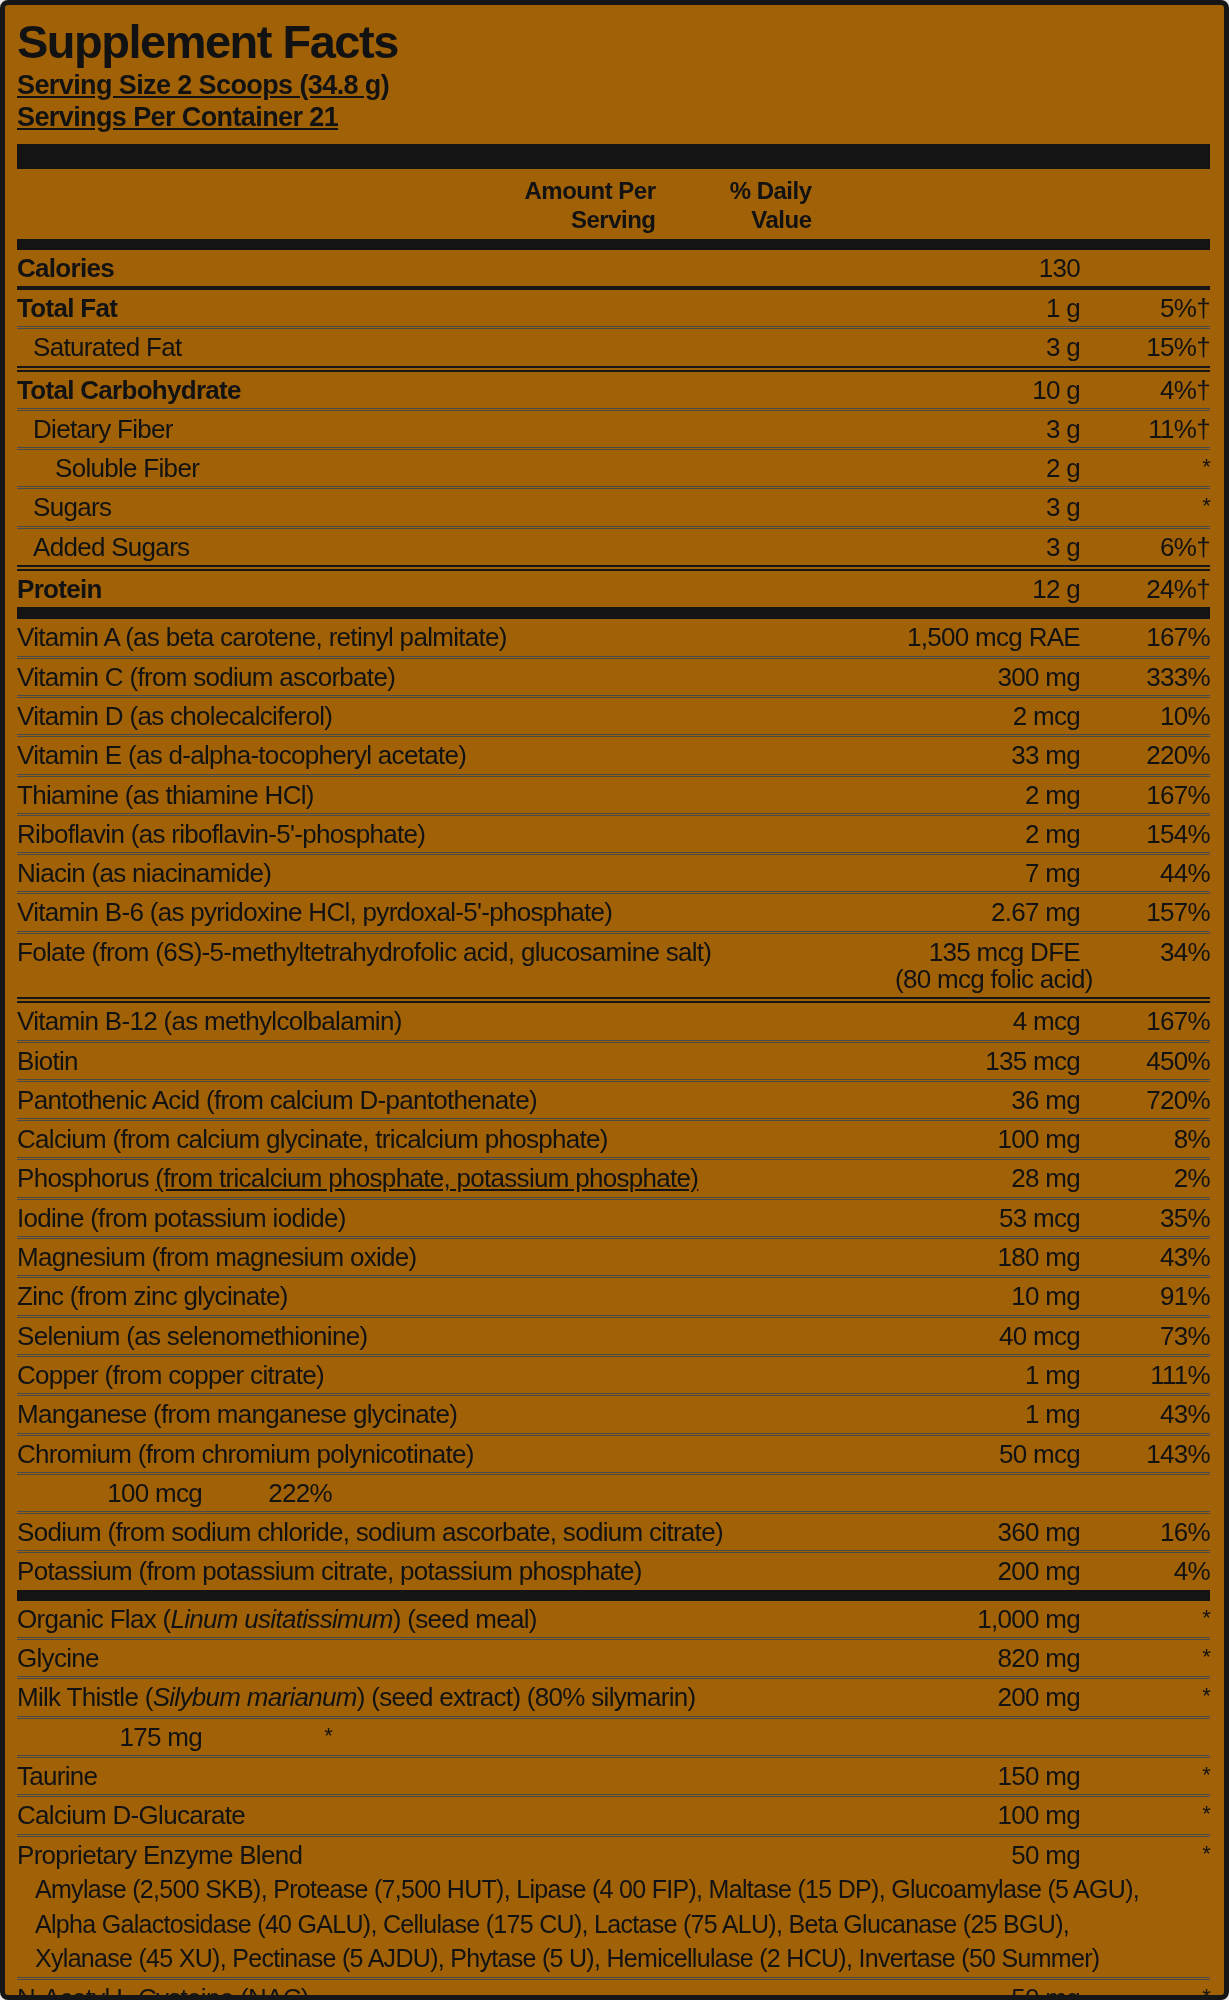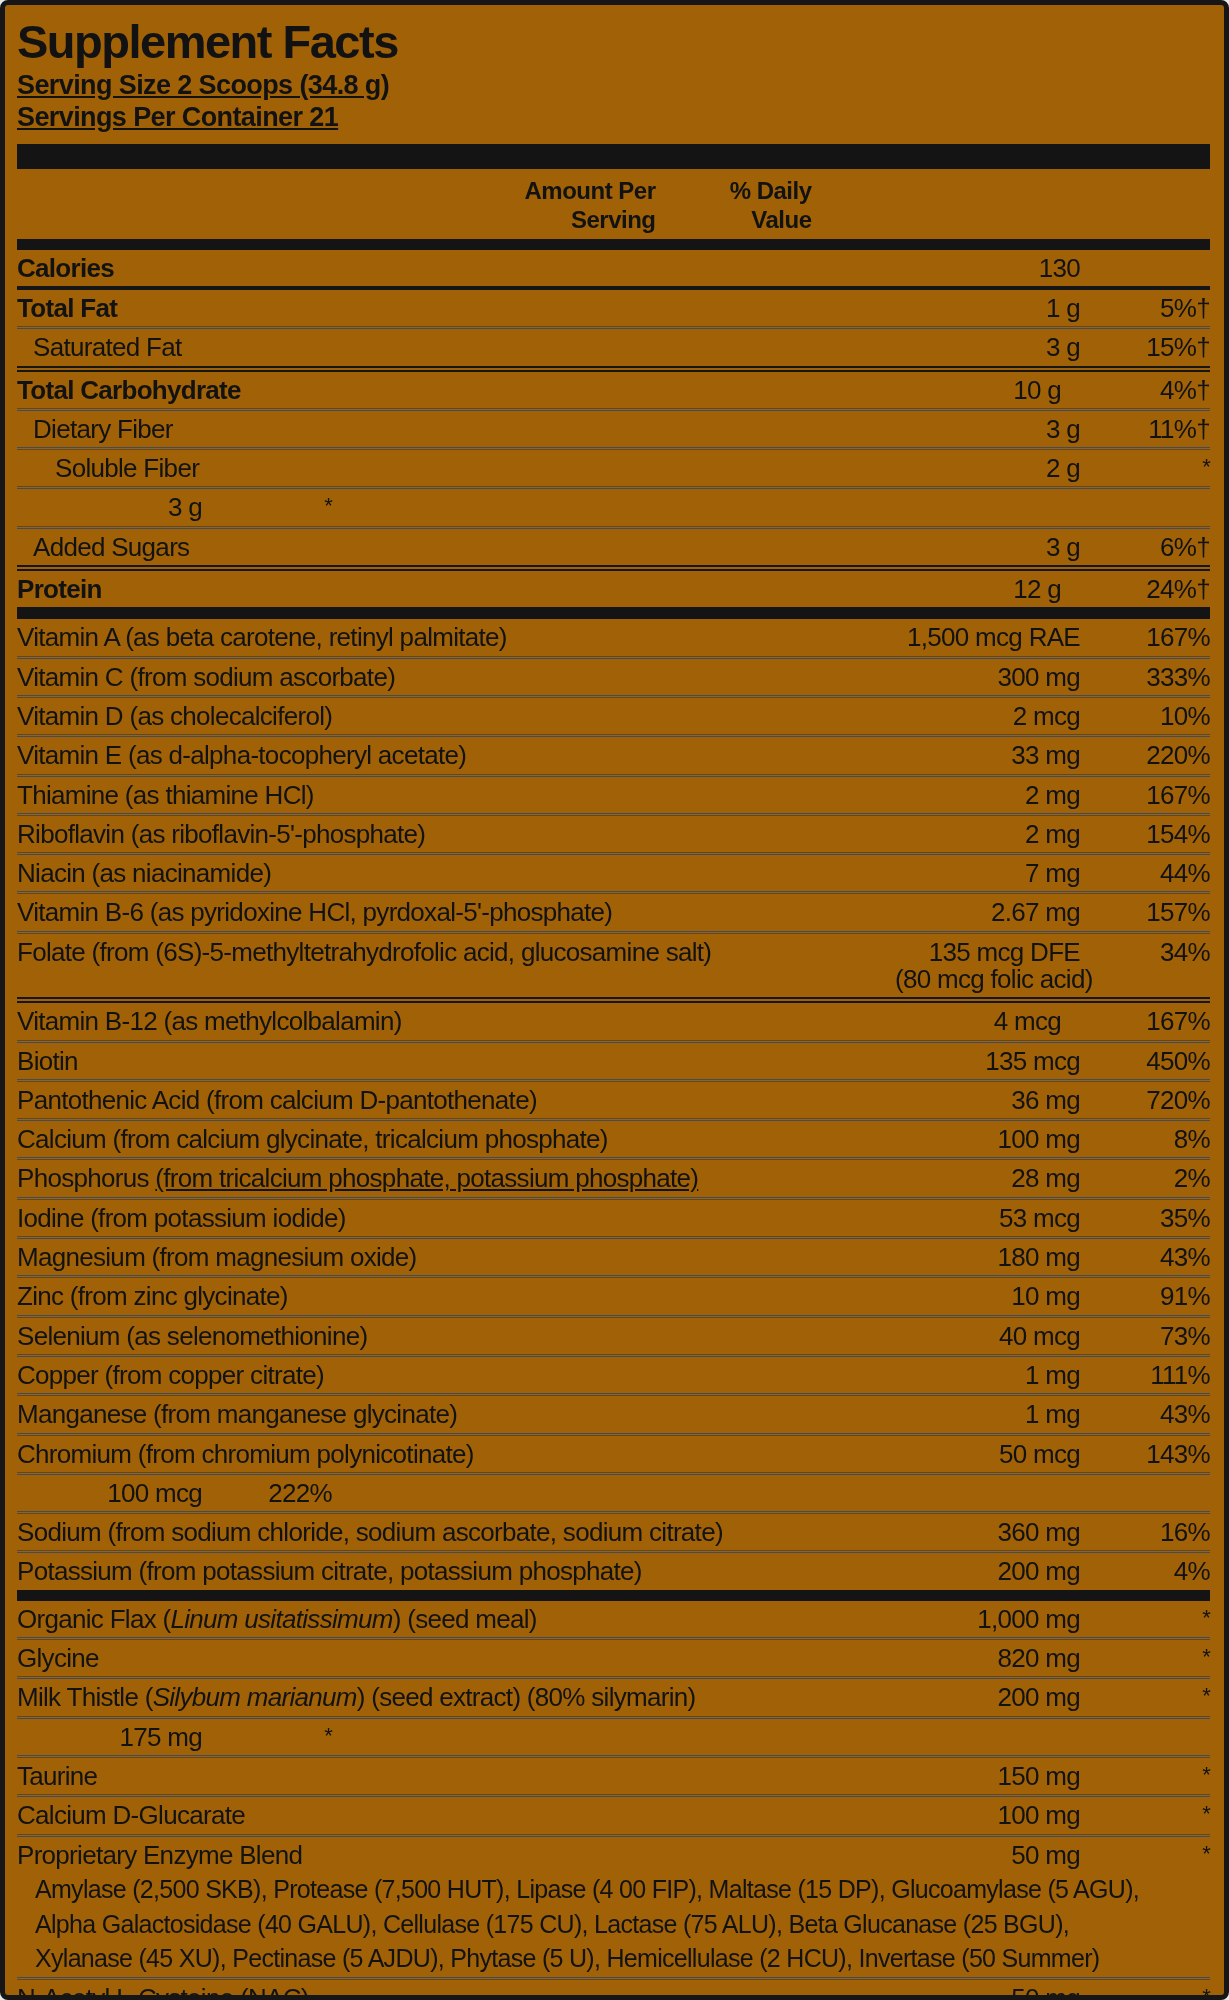--- a/index.html
+++ b/index.html
@@ -43,21 +43,21 @@
   }
   .row .name{flex:1;min-width:0;}
   .row .amt{width:185px;text-align:right;white-space:nowrap;}
   .row .amt .amt2{display:block;}
   .row .dv{width:130px;text-align:right;white-space:nowrap;}
   .row.bold .name{font-weight:700;}
   .row.ind1 .name{padding-left:16px;}
   .row.ind2 .name{padding-left:38px;}
   .sep-thin{border-top:3px double #4a4a4a;}
   .sep-med{border-top:4px solid #161616;}
-  .sep-heavy{border-top:6px double #161616;gap:19px;}
+  .sep-heavy{border-top:6px double #161616;}
   .it{font-style:italic;}
   .ul{text-decoration:underline;}
   .star{font-size:22px;}
   .detail{
     font-size:25px;letter-spacing:-0.7px;line-height:1.15;
     padding:2px 0 4px 18px;
   }
 </style>
 </head>
 <body>
@@ -107,20 +107,21 @@
         <div class="cell name"><span>Dietary Fiber</span></div>
         <div class="cell amt"><span>3 g</span></div>
         <div class="cell dv">11%†</div>
       </div>
       <div class="row sep-thin ind2">
         <div class="cell name"><span>Soluble Fiber</span></div>
         <div class="cell amt"><span>2 g</span></div>
         <div class="cell dv star">*</div>
       </div>
       <div class="row sep-thin ind1">
+        <div class="cell name"><span>Sugars</span></div>
         <div class="cell amt"><span>3 g</span></div>
         <div class="cell dv star">*</div>
       </div>
       <div class="row sep-thin ind1">
         <div class="cell name"><span>Added Sugars</span></div>
         <div class="cell amt"><span>3 g</span></div>
         <div class="cell dv">6%†</div>
       </div>
       <div class="row sep-heavy bold">
         <div class="cell name"><span>Protein</span></div>

